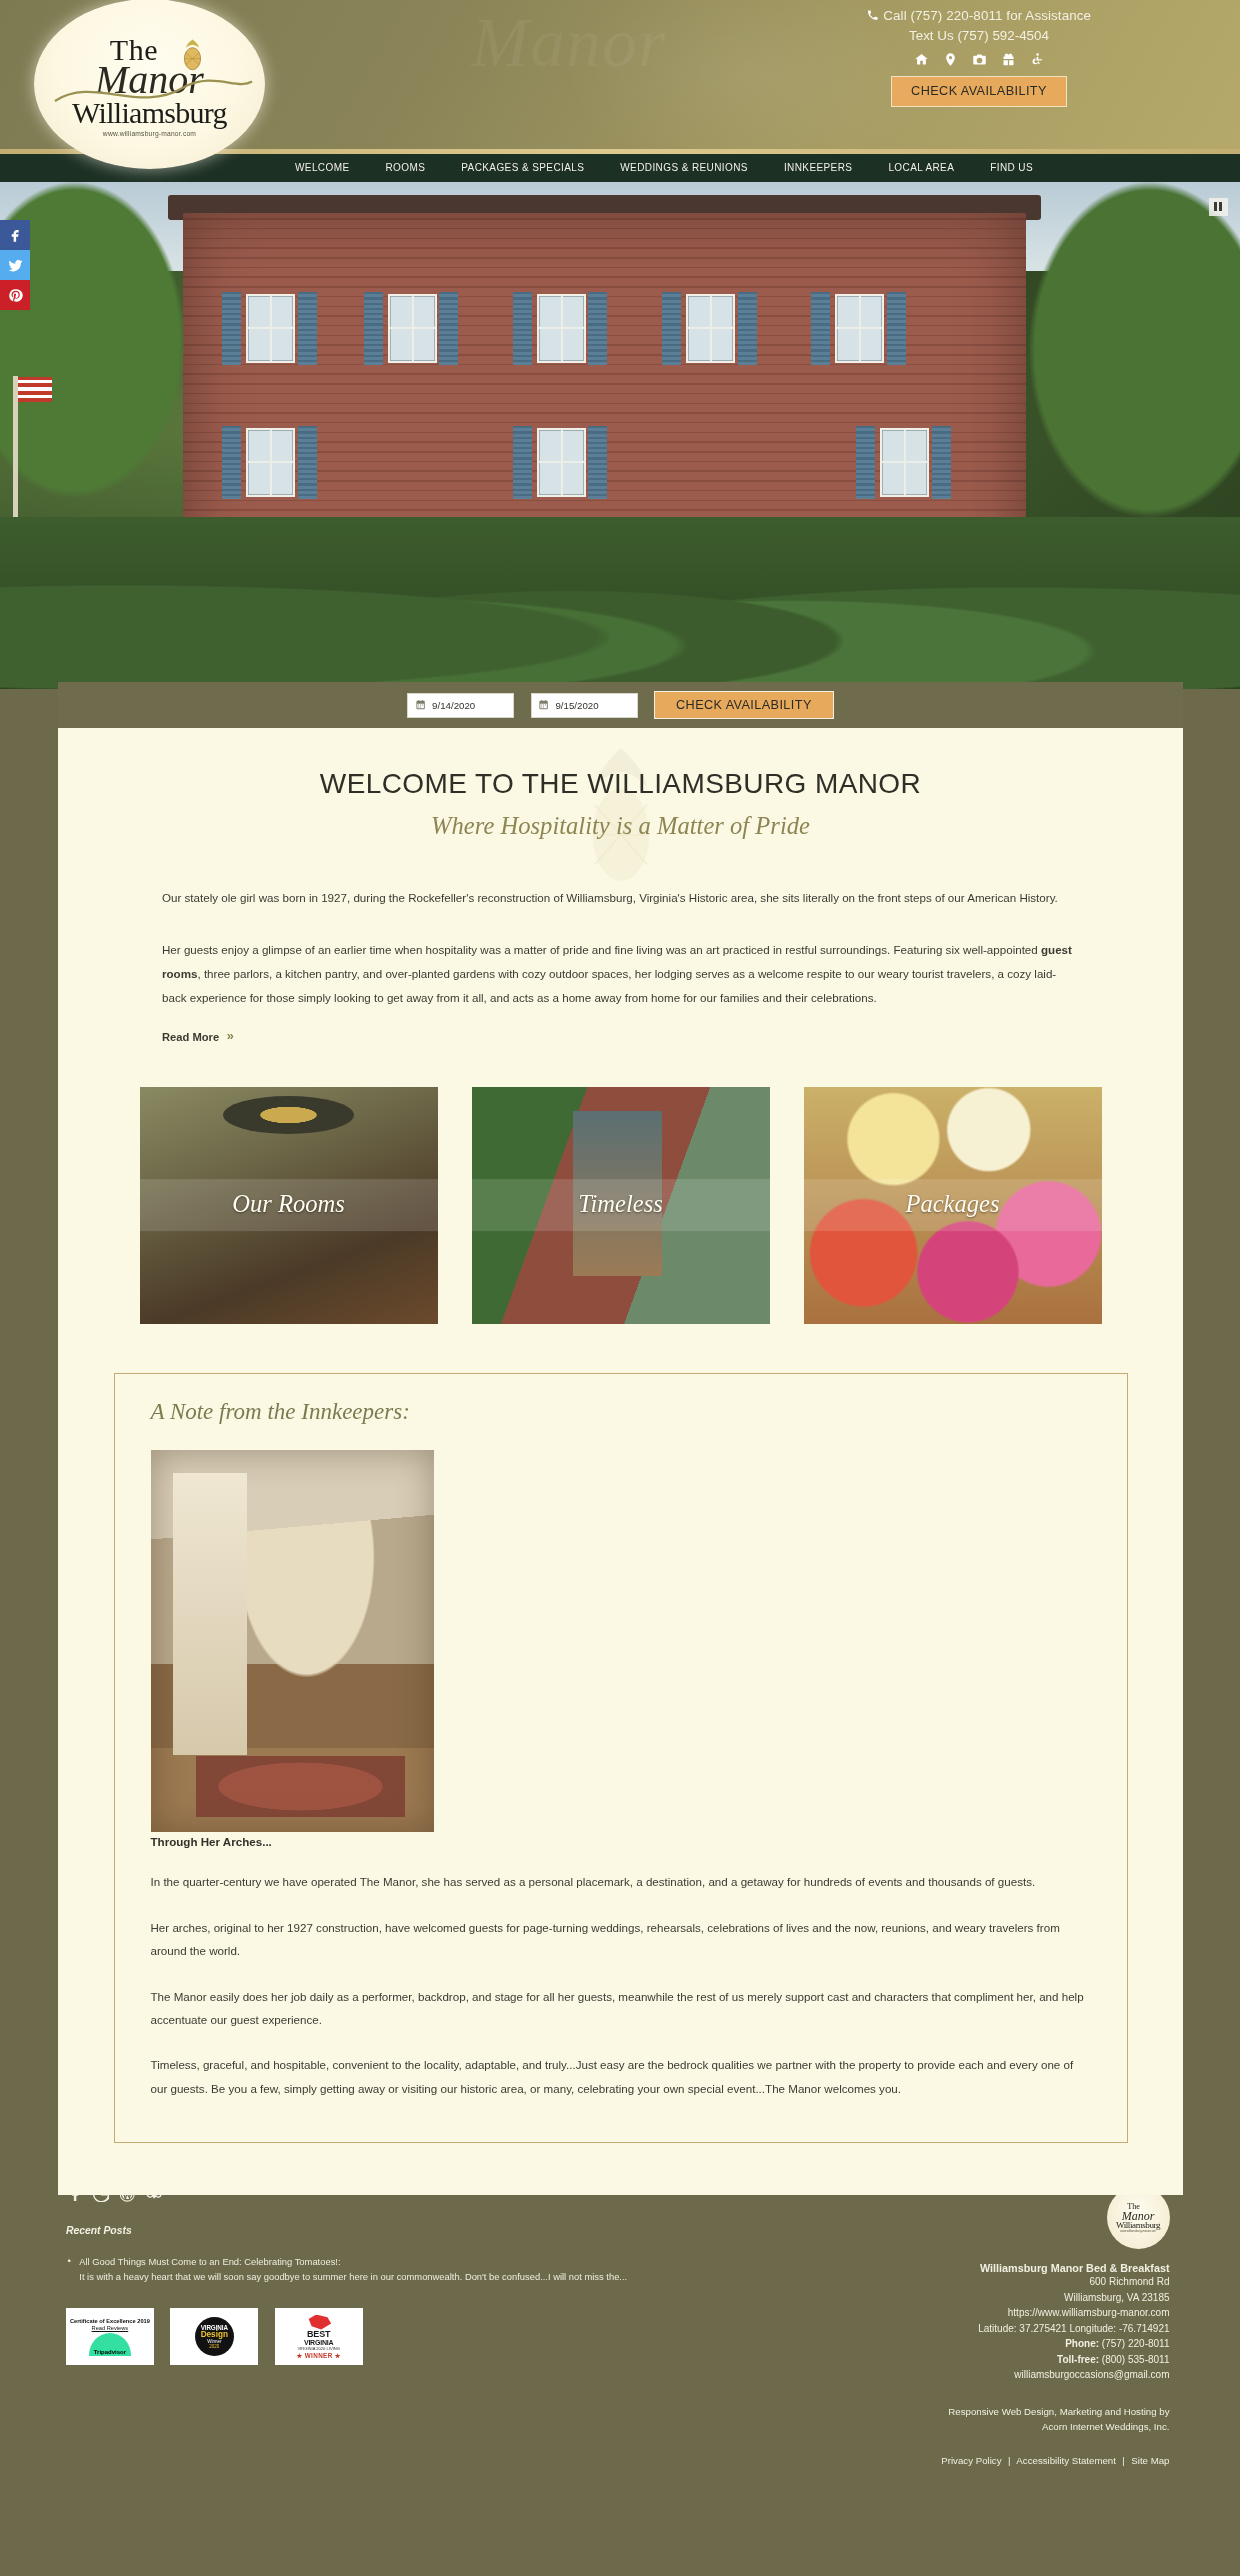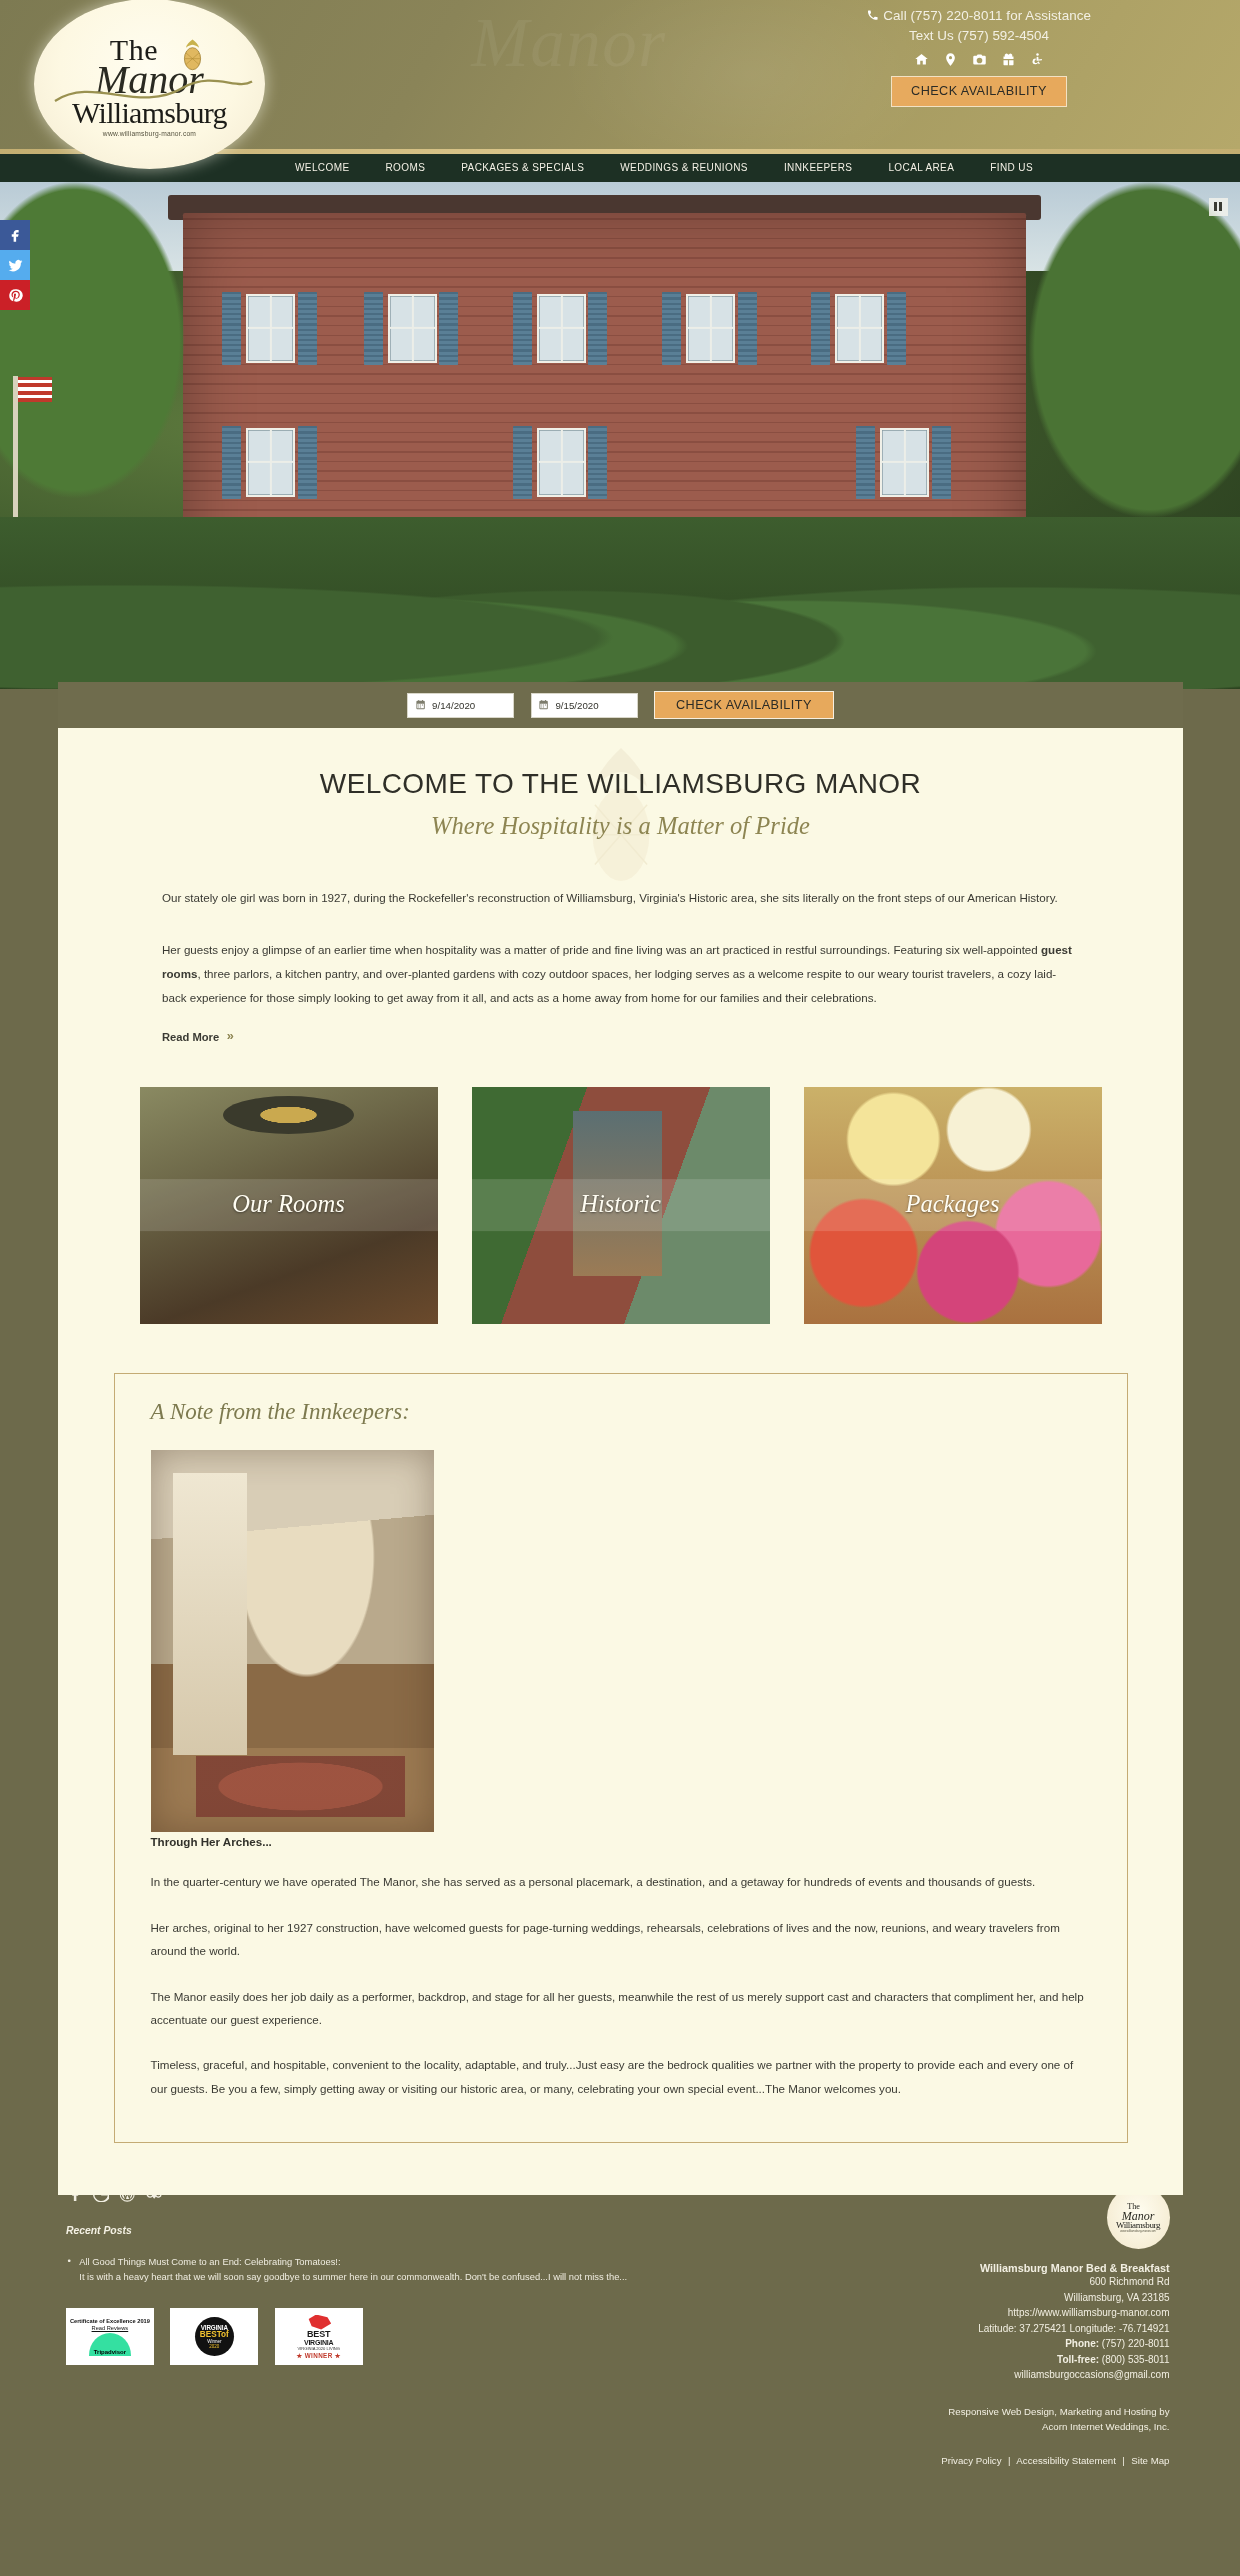--- a/index.html
+++ b/index.html
@@ -500,21 +500,21 @@
         <span>Read More</span>
         <span class="chev">»</span>
       </a>
     </div>
 
     <div class="cards">
       <div class="card c1">
         <div class="caption">Our Rooms</div>
       </div>
       <div class="card c2">
-        <div class="caption">Historic</div>
+        <div class="caption">Timeless</div>
       </div>
       <div class="card c3">
         <div class="caption">Packages</div>
       </div>
     </div>
 
     <div class="note-box">
       <div class="note-title">A Note from the Innkeepers:</div>
       <div class="note-inner">
         <div class="note-photo"></div>
@@ -560,21 +560,21 @@
           <div class="badge">
             <div class="b1-t">Certificate of Excellence 2019</div>
             <div class="b1-r">Read Reviews</div>
             <div class="b1-c">
                 <span>Tripadvisor</span>
               </div>
           </div>
           <div class="badge">
             <div class="b2-c">
               <div class="v">VIRGINIA</div>
-              <div class="b">BESTof</div>
+              <div class="b">Design</div>
               <div class="w">Winner</div>
               <div class="y">2020</div>
             </div>
           </div>
           <div class="badge">
             <div class="b3-v"></div>
             <div class="b3-t">BEST</div>
             <div class="b3-s">VIRGINIA</div>
             <div class="b3-y">VIRGINIA 2020 LIVING</div>
             <div class="b3-w">★ WINNER ★</div>

